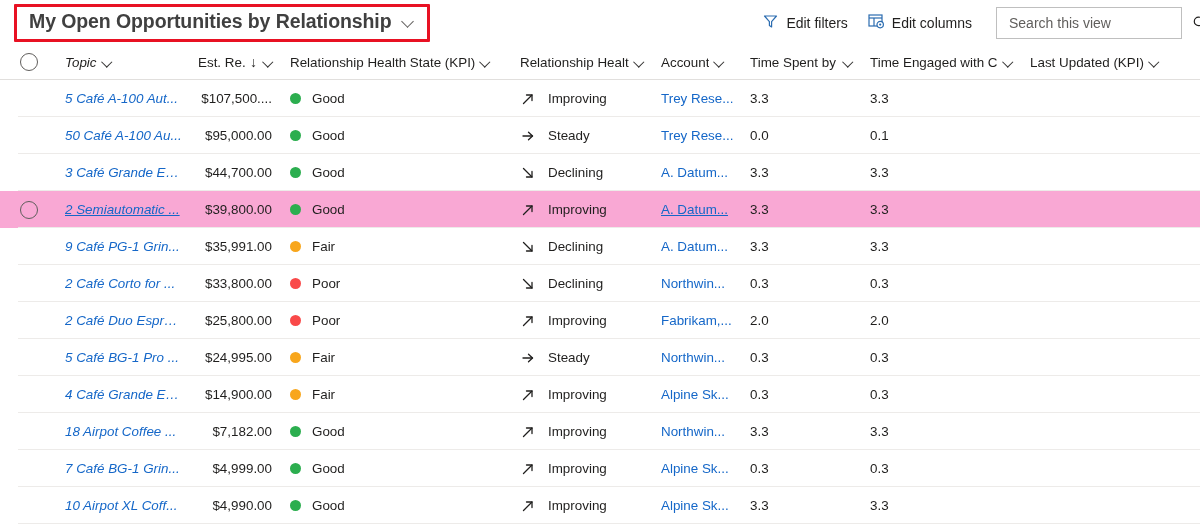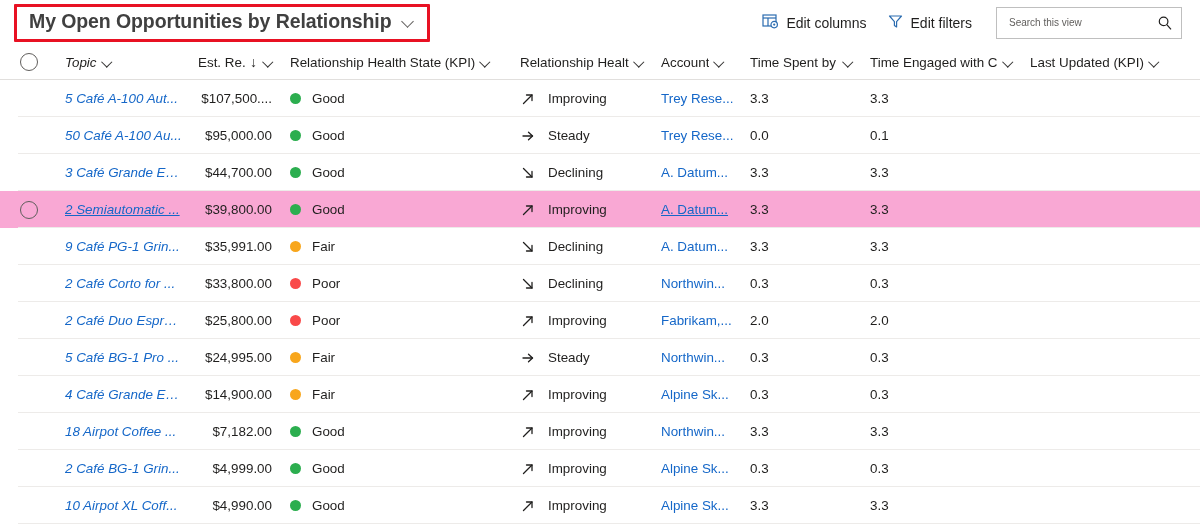--- a/index.html
+++ b/index.html
@@ -89,21 +89,21 @@
     border: 1px solid #bfbfbf;
     background: #fff;
     display: flex;
     align-items: center;
     padding: 0 8px 0 10px;
   }
   .searchbox input {
     border: none;
     outline: none;
     flex: 1;
-    font-size: 10px;
+    font-size: 14px;
     color: #323130;
     font-family: "Liberation Sans", sans-serif;
     background: transparent;
   }
   .searchbox input::placeholder { color: #605e5c; }
   .search-ico { width:16px; height:16px; flex:0 0 auto; }
 
   
   .grid { position: relative; width: 1200px; }
 
@@ -223,43 +223,43 @@
 <div class="app">
 
   <div class="commandbar">
 
     <div class="view-selector" style="border-color: rgb(232, 17, 35);">
       <span class="view-title">My Open Opportunities by Relationship</span>
       <span class="chev"></span>
     </div>
 
     <div class="cb-right">
+
+      <div class="cb-btn">
+        <span>
+          <svg width="17" height="17" viewBox="0 0 17 17">
+            <path d="M2.5 3 H14.5 L9.6 8.6 V14 L7.4 12.4 V8.6 Z" fill="none" stroke="#2b6cb0" stroke-width="1.2" stroke-linejoin="round"></path>
+          </svg>
+        </span>
+        <span>Edit filters</span>
+      </div>
 
       <div class="cb-btn">
         <span>
           <svg width="17" height="17" viewBox="0 0 17 17">
             <rect x="1" y="2" width="13" height="11" fill="none" stroke="#2b6cb0" stroke-width="1.2"></rect>
             <line x1="1" y1="5" x2="14" y2="5" stroke="#2b6cb0" stroke-width="1.2"></line>
             <line x1="6" y1="5" x2="6" y2="13" stroke="#2b6cb0" stroke-width="1.2"></line>
             <circle cx="12.2" cy="11.6" r="3.2" fill="#ffffff" stroke="#2b6cb0" stroke-width="1.2"></circle>
             <circle cx="12.2" cy="11.6" r="1.1" fill="#2b6cb0"></circle>
           </svg>
         </span>
         <span>Edit columns</span>
       </div>
 
-      <div class="cb-btn">
-        <span>
-          <svg width="17" height="17" viewBox="0 0 17 17">
-            <path d="M2.5 3 H14.5 L9.6 8.6 V14 L7.4 12.4 V8.6 Z" fill="none" stroke="#2b6cb0" stroke-width="1.2" stroke-linejoin="round"></path>
-          </svg>
-        </span>
-        <span>Edit filters</span>
-      </div>
-
       <div class="searchbox">
         <input type="text" placeholder="Search this view" style="">
         <span class="search-ico">
           <svg width="16" height="16" viewBox="0 0 16 16">
             <circle cx="6.6" cy="6.4" r="4.3" fill="none" stroke="#201f1e" stroke-width="1.2"></circle>
             <line x1="9.8" y1="9.7" x2="14" y2="14.4" stroke="#201f1e" stroke-width="1.2"></line>
           </svg>
         </span>
       </div>
     </div>
@@ -674,21 +674,21 @@
           </div>
           <div class="cell c-lu">
             <span></span>
           </div>
         </div>
         <div class="row">
           <div class="rowsel">
             <span class="selcircle"></span>
           </div>
           <div class="cell c-topic">
-            <span class="link">2 Café BG-1 Grin...</span>
+            <span class="link">7 Café BG-1 Grin...</span>
           </div>
           <div class="cell c-est money">
             <span>$4,999.00</span>
           </div>
           <div class="cell c-rhs">
             <span class="dot" style="background: rgb(44, 174, 79);"></span>
             <span>Good</span>
           </div>
           <div class="cell c-rht">
             <span class="trend">

